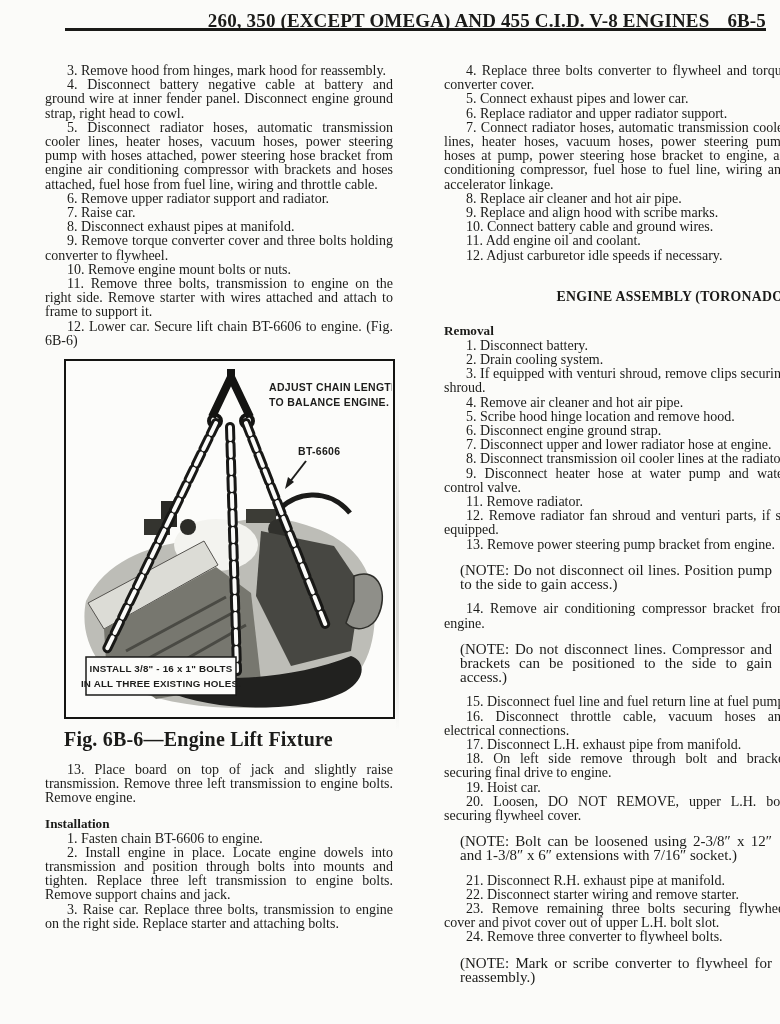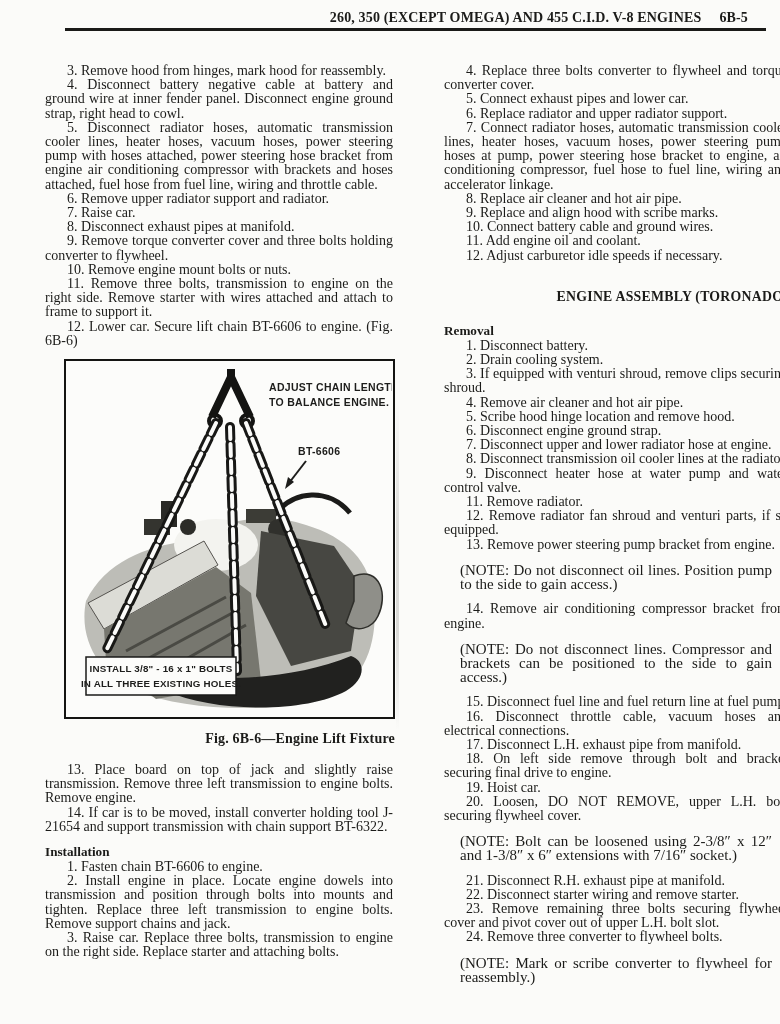--- a/index.html
+++ b/index.html
@@ -2,22 +2,22 @@
 <html><head>
 <meta charset="utf-8">
 <style>
   html,body{margin:0;padding:0;}
   body{
     width:780px;height:1024px;position:relative;overflow:hidden;
     background:#fbfbf9;color:#1b1b19;
     font-family:"Liberation Serif", serif;
   }
   .header-title{
-    position:absolute;top:10px;right:32px;
-    font-weight:bold;font-size:14px;letter-spacing:.15px;white-space:nowrap;
+    position:absolute;top:10px;right:14px;
+    font-weight:bold;font-size:19px;letter-spacing:.15px;white-space:nowrap;
   }
   .header-title .pagenum{margin-left:18px;}
   .header-rule{
     position:absolute;left:65px;top:28px;width:701px;height:3px;background:#1a1a18;
   }
   .fold-line{
     position:absolute;left:396px;top:400px;width:3px;height:330px;
     background:linear-gradient(180deg, rgba(200,200,196,0) 0%, rgba(190,190,186,.55) 40%, rgba(190,190,186,.55) 70%, rgba(200,200,196,0) 100%);
   }
   .col{position:absolute;top:64px;}
@@ -39,21 +39,21 @@
   .sub-heading{
     font-weight:bold;font-size:13.2px;margin:0 0 1px 0;line-height:15px;
   }
   .sub-heading.install{margin-top:10px;}
   .figure-wrap{width:331px;margin:11px 0 0 19px;}
   .figure-box{
     box-sizing:border-box;width:331px;height:360px;
     border:2.5px solid #141412;background:#fcfcfa;
   }
   .figure-caption{
-    text-align:right;font-weight:bold;font-size:14px;letter-spacing:.2px;
+    text-align:left;font-weight:bold;font-size:20px;letter-spacing:.2px;
     margin:12px 0 16px 0;line-height:16px;
   }
   svg text.fig-label{
     font-family:"Liberation Sans", sans-serif;font-weight:bold;fill:#1d1d1b;
   }
 </style>
 </head>
 <body>
 
 <div class="header-title">
@@ -123,21 +123,20 @@
           <rect x="20" y="296" width="150" height="38" fill="#fcfcfa" stroke="#1a1a18" stroke-width="1.5"></rect>
           <text class="fig-label" x="95" y="311" font-size="9.8" letter-spacing="0.2" text-anchor="middle">INSTALL 3/8" - 16 x 1" BOLTS</text>
           <text class="fig-label" x="95" y="326" font-size="9.8" letter-spacing="0.2" text-anchor="middle">IN ALL THREE EXISTING HOLES.</text>
         </g>
       </svg>
     </div>
     <div class="figure-caption">Fig. 6B-6—Engine Lift Fixture</div>
   </div>
 
   <p class="step">13. Place board on top of jack and slightly raise transmission. Remove three left transmission to engine bolts. Remove engine.</p>
-  <p class="step">14. If car is to be moved, install converter holding tool J-21654 and support transmission with chain support BT-6322.</p>
 
   <div class="sub-heading install">Installation</div>
   <p class="step">1. Fasten chain BT-6606 to engine.</p>
   <p class="step">2. Install engine in place. Locate engine dowels into transmission and position through bolts into mounts and tighten. Replace three left transmission to engine bolts. Remove support chains and jack.</p>
   <p class="step">3. Raise car. Replace three bolts, transmission to engine on the right side. Replace starter and attaching bolts.</p>
 </div>
 
 <div class="col col-right">
   <p class="step">4. Replace three bolts converter to flywheel and torque converter cover.</p>
   <p class="step">5. Connect exhaust pipes and lower car.</p>

